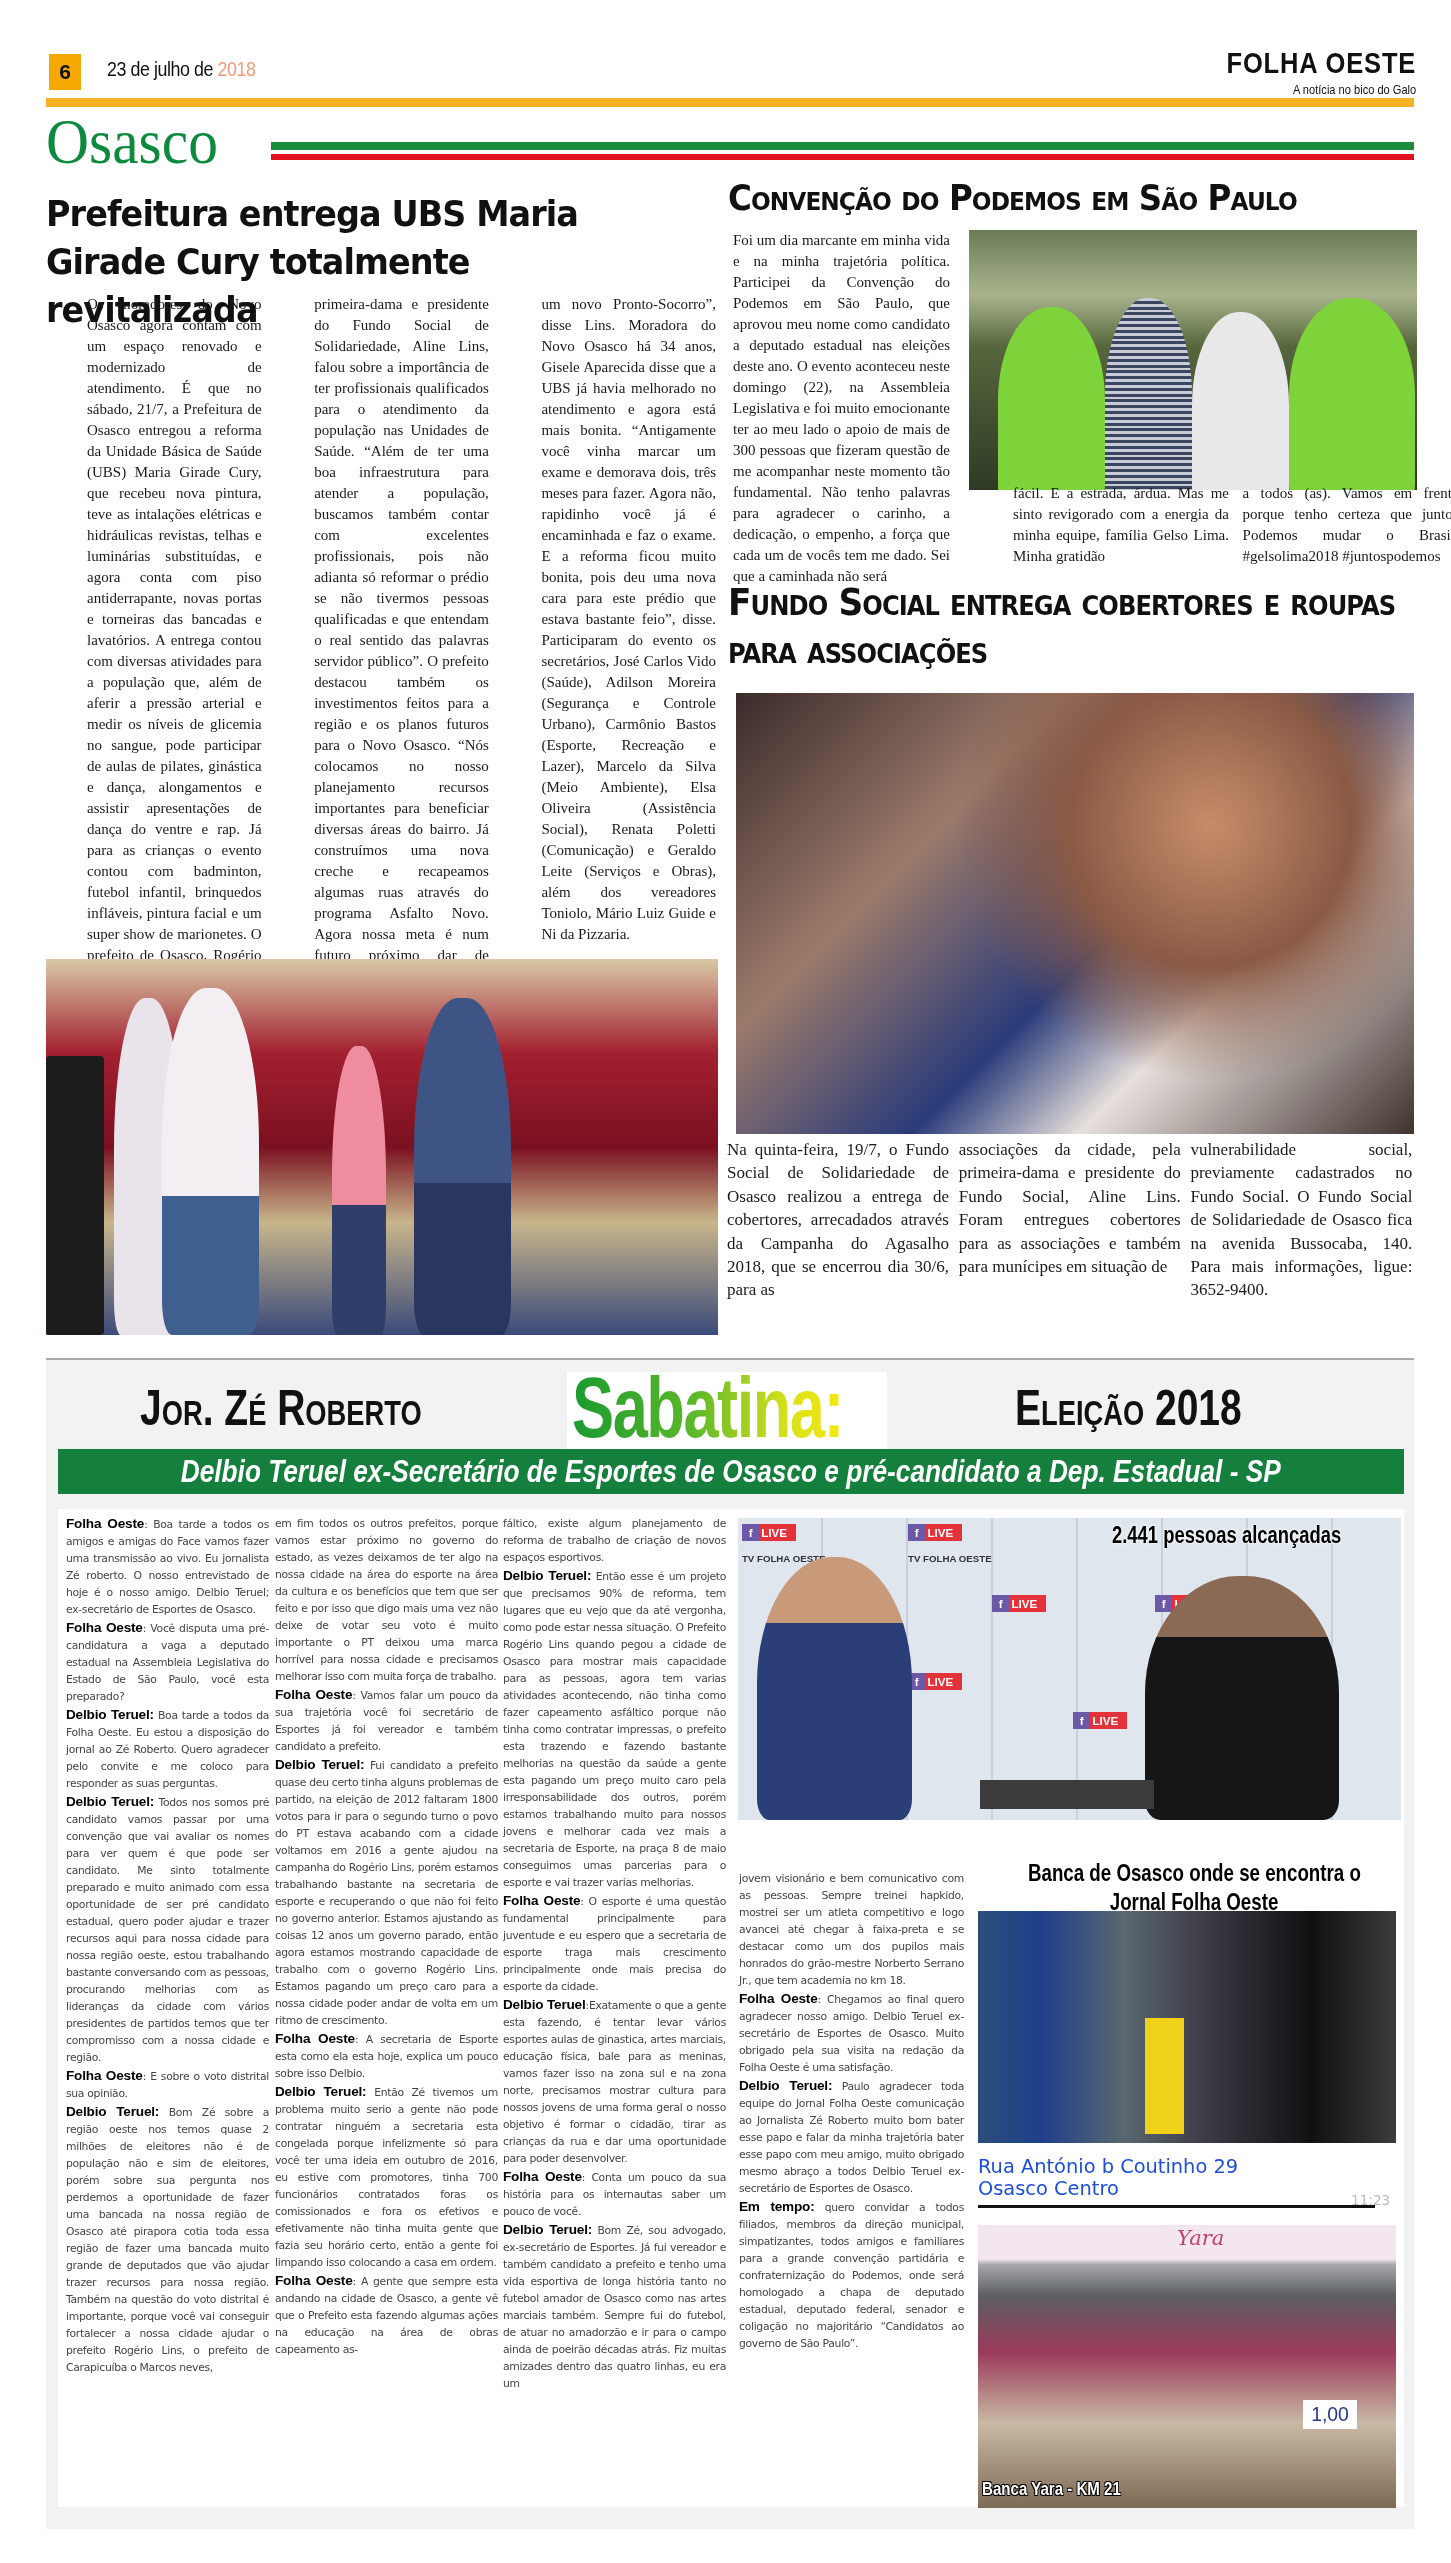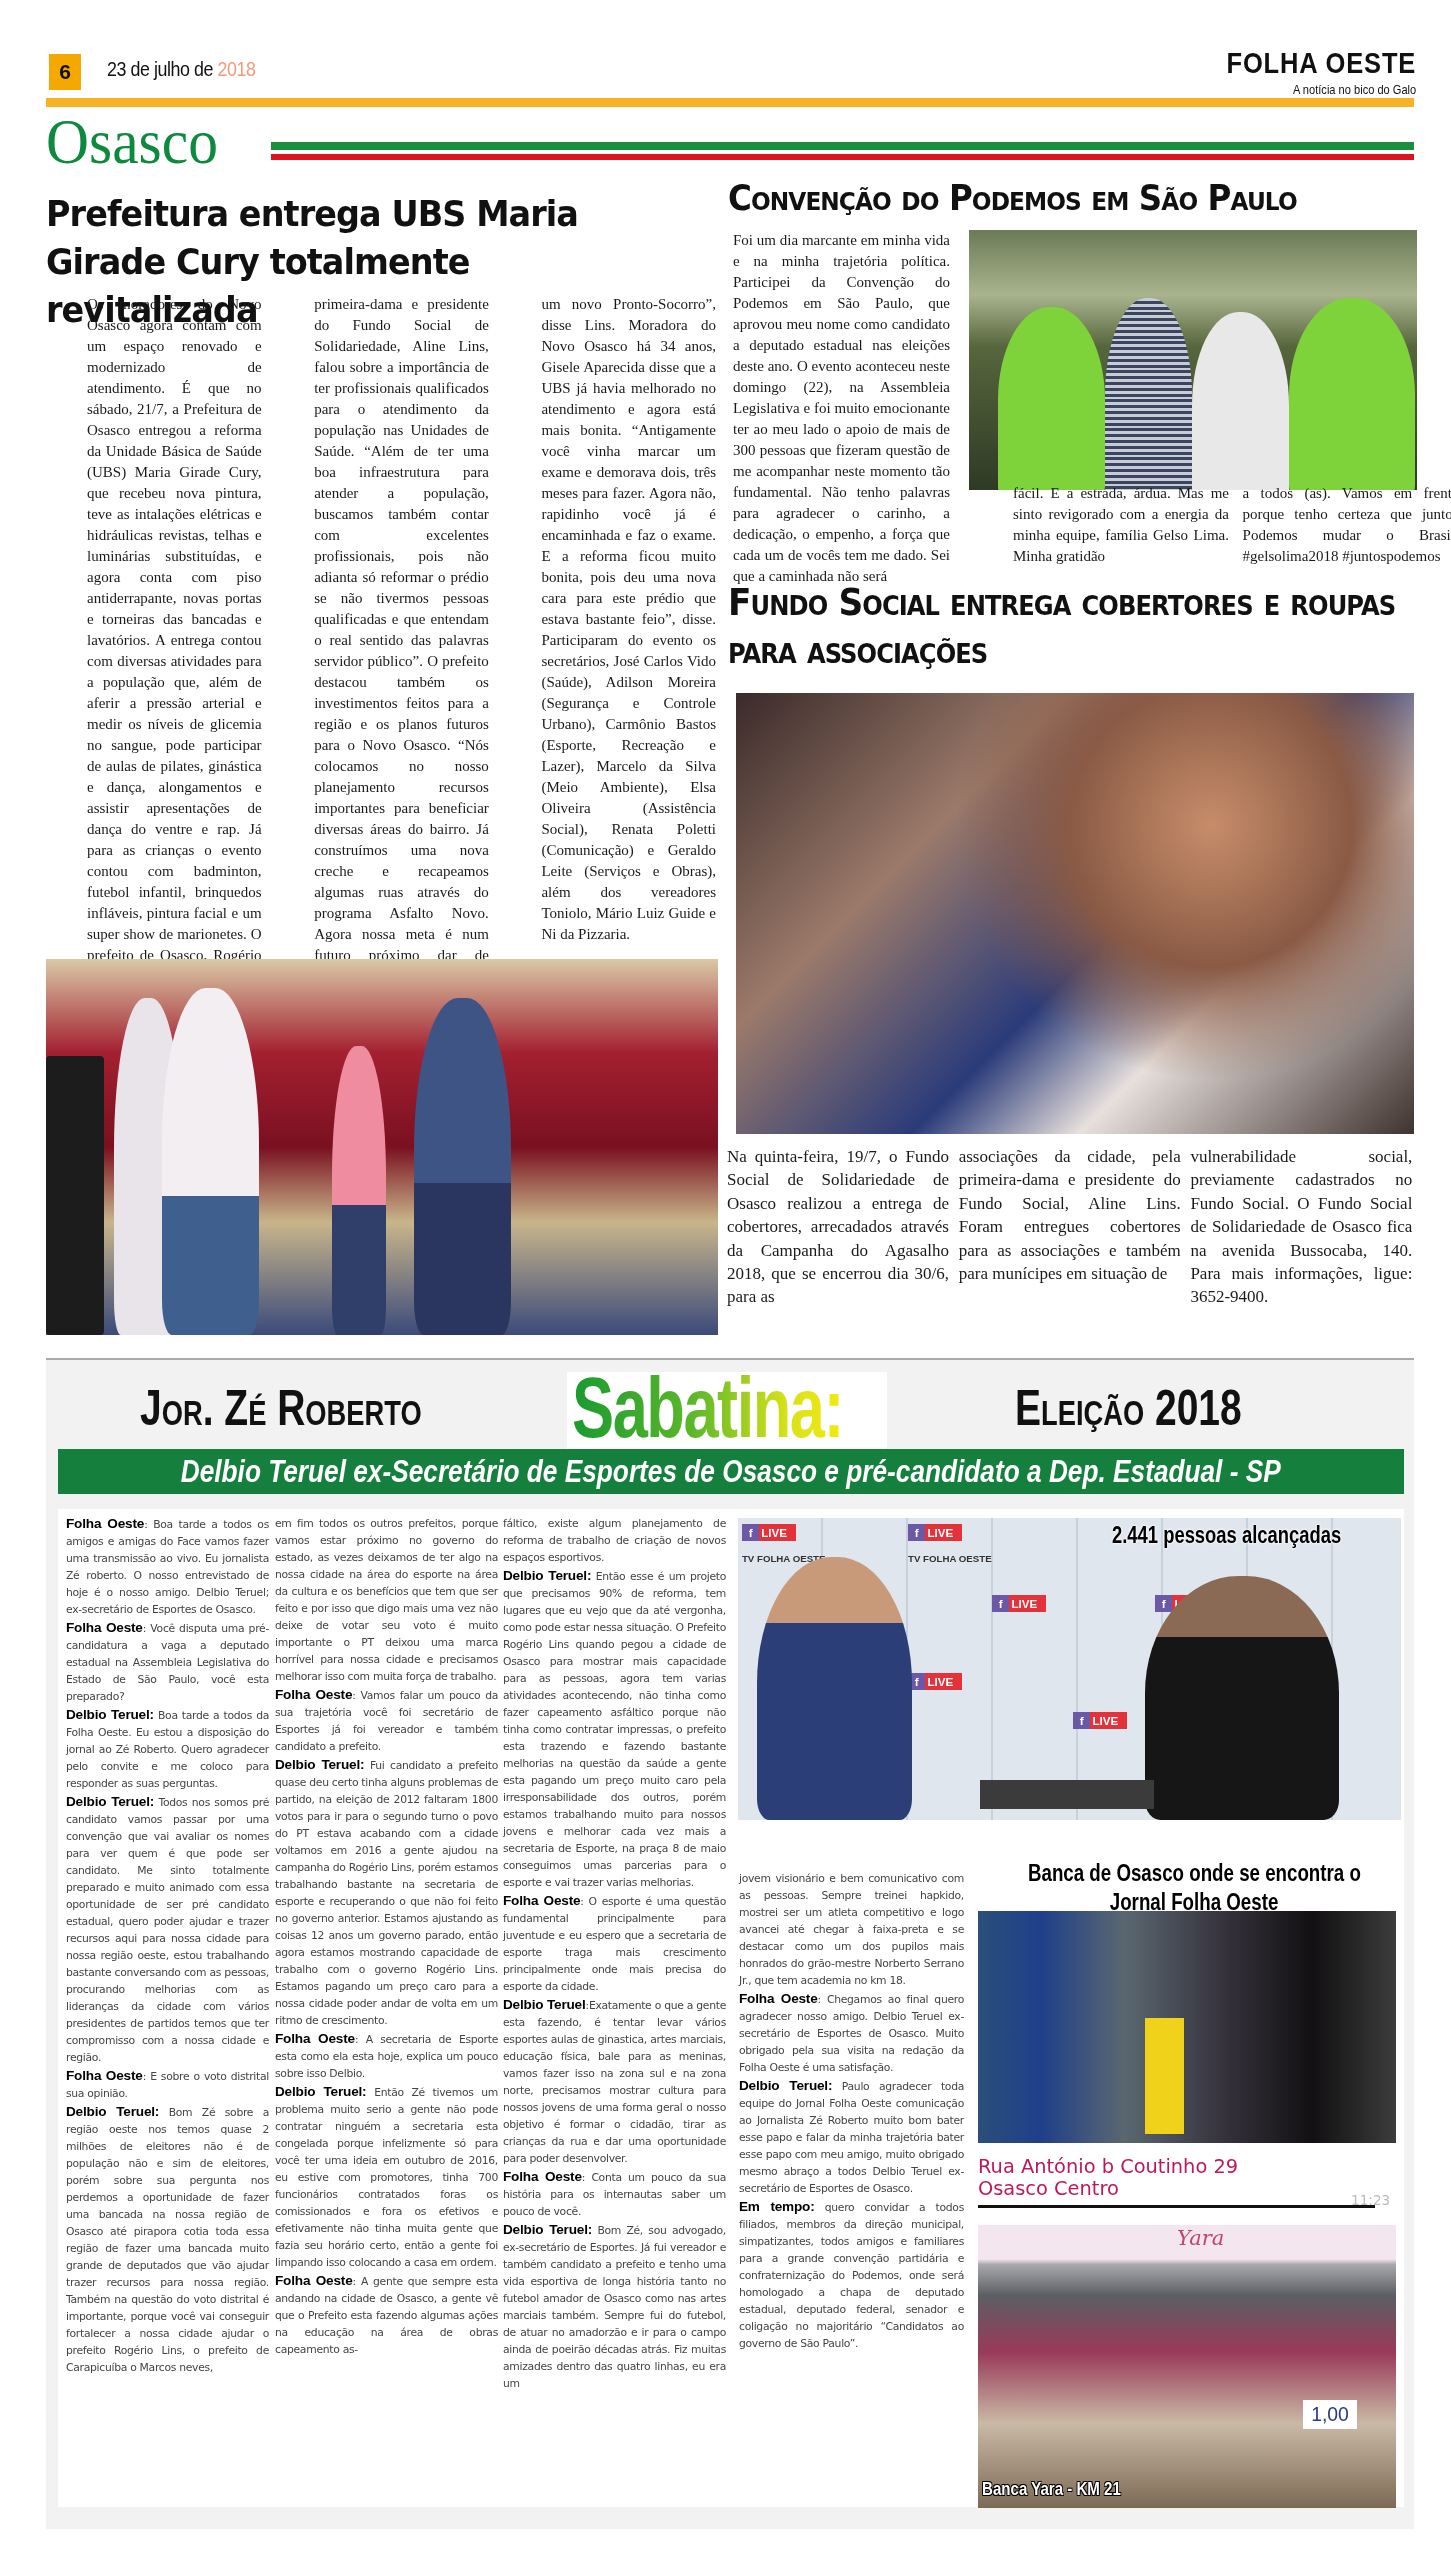--- a/index.html
+++ b/index.html
@@ -28,21 +28,21 @@
   .hl-fundo { left: 728px; top: 579px; font-size: 37px; line-height: 48px; font-variant: small-caps; transform: scaleX(0.93); transform-origin: left; width: 746px; }
 
   
   .cols { position: absolute; display: flex; gap: 11.6px; }
   .col { text-align: justify; font-family: "Liberation Serif", serif; font-size: 15px; line-height: 21px; color: #1a1a1a; }
   .ubs-cols { left: 46px; top: 294px; width: 670px; }
   .ubs-cols .col { width: 216px; margin-left: 41px; }
   .pod-text1 { position: absolute; left: 733px; top: 230px; width: 217px; }
   .pod-cols2 { position: absolute; left: 969px; top: 483px; width: 446px; display: flex; gap: 13.6px; margin-left: 44px; }
   .pod-cols2 .col { width: 216px; }
-  .fundo-cols { left: 727px; top: 1138px; width: 687px; gap: 9.7px; margin-top: 7px; }
+  .fundo-cols { left: 727px; top: 1138px; width: 687px; gap: 9.7px; }
   .fundo-cols .col { width: 222px; font-size: 17px; line-height: 23.4px; }
 
   
   .photo { position: absolute; overflow: hidden; }
   .ph-podemos { left: 969px; top: 230px; width: 448px; height: 260px;
     background: linear-gradient(180deg, #6b7b56 0%, #a9b48e 25%, #56663c 45%, #2f3a25 100%); }
   .ph-fundo { left: 736px; top: 693px; width: 678px; height: 441px;
     background: radial-gradient(circle at 70% 30%, #c78d6a 0%, #8a5a45 25%, transparent 45%),
                 linear-gradient(135deg, #3a2a2a 0%, #9b7a6a 30%, #2a3b7a 55%, #e7e0dc 70%, #403330 100%); }
   .ph-ubs { left: 46px; top: 959px; width: 672px; height: 376px;
@@ -75,21 +75,21 @@
     background: repeating-linear-gradient(90deg, #dfe6ee 0 83px, #c7d1dc 83px 85px), #dfe6ee; }
   .live-tile { position: absolute; width: 54px; height: 17.4px; background: #e3323a; color: #fff; font-family: "Liberation Sans", sans-serif; font-weight: bold; font-size: 11.6px; line-height: 17.4px; padding-left: 19.4px; }
   .live-tile::before { content: "f"; position: absolute; left: 0; top: 0; width: 17.4px; height: 17.4px; background: #6b59a8; text-align: center; }
   .reach { position: absolute; left: 1112px; top: 1522px; font-family: "Liberation Sans", sans-serif; font-weight: bold; font-size: 23px; color: #000; transform: scaleX(0.8); transform-origin: left; white-space: nowrap; text-shadow: 0 0 2.9px #fff, 0 0 2.9px #fff; }
   .person { position: absolute; border-radius: 48% 48% 8% 8%; }
 
   .banca-title { position: absolute; left: 974px; top: 1858px; width: 441px; text-align: center; font-family: "Liberation Sans", sans-serif; font-weight: bold; font-size: 24px; line-height: 29px; color: #000; }
   .banca-title span { display: inline-block; transform: scaleX(0.78); white-space: nowrap; }
   .ph-banca1 { left: 978px; top: 1911px; width: 418px; height: 232px;
     background: linear-gradient(90deg, #2b4f7a 0%, #1f3f8a 15%, #5a6770 35%, #34303a 60%, #121012 80%, #3c3c3c 100%); }
-  .addr { position: absolute; left: 978px; top: 2156px; width: 418px; font-family: "DejaVu Sans", sans-serif; font-size: 19.4px; line-height: 22px; color: #be185d; }
+  .addr { position: absolute; left: 978px; top: 2156px; width: 418px; font-family: "DejaVu Sans", sans-serif; font-size: 19.4px; line-height: 22px; color: #1d4ed8; }
   .addr-time { position: absolute; left: 1351px; top: 2192px; font-family: "DejaVu Sans", sans-serif; font-size: 13.6px; color: #bbb; }
   .addr-line { position: absolute; left: 978px; top: 2205px; width: 397px; height: 2.9px; background: #111; }
   .ph-banca2 { left: 978px; top: 2225px; width: 418px; height: 283px;
     background: linear-gradient(180deg, #f4e6ee 0%, #f4e6ee 12%, #a7a8ab 14%, #5b5e63 25%, #9a3a5a 45%, #c9b9a5 70%, #7d6a55 100%); }
   .banca-caption { position: absolute; left: 982px; top: 2478px; font-family: "Liberation Sans", sans-serif; font-weight: bold; font-size: 18.4px; color: #fff; text-shadow: 1px 1px 0 #000, -1px -1px 0 #000, 1px -1px 0 #000, -1px 1px 0 #000; transform: scaleX(0.82); transform-origin: left; white-space: nowrap; }
   .yara-sign { position: absolute; left: 1177px; top: 2226px; font-family: "DejaVu Serif", serif; font-style: italic; font-size: 21px; color: #c0456b; }
   .price-sign { position: absolute; left: 1303px; top: 2400px; width: 54px; height: 29px; background: #fff; color: #2a3a8a; font-family: "Liberation Sans", sans-serif; font-size: 19.4px; text-align: center; line-height: 29px; }
 </style>
 </head>
 <body>

